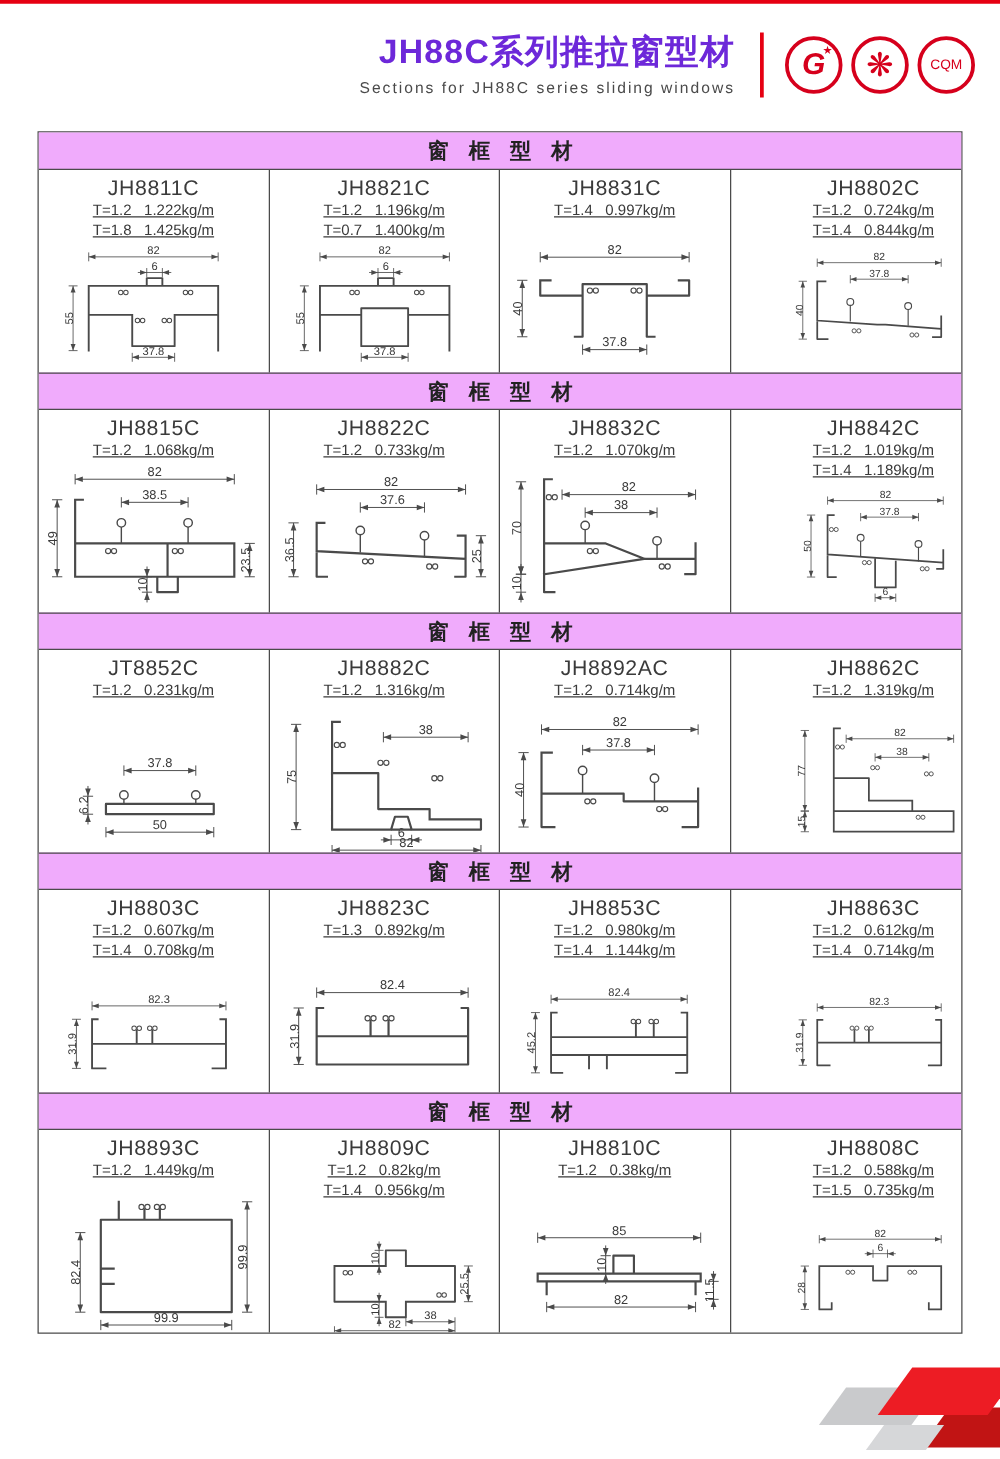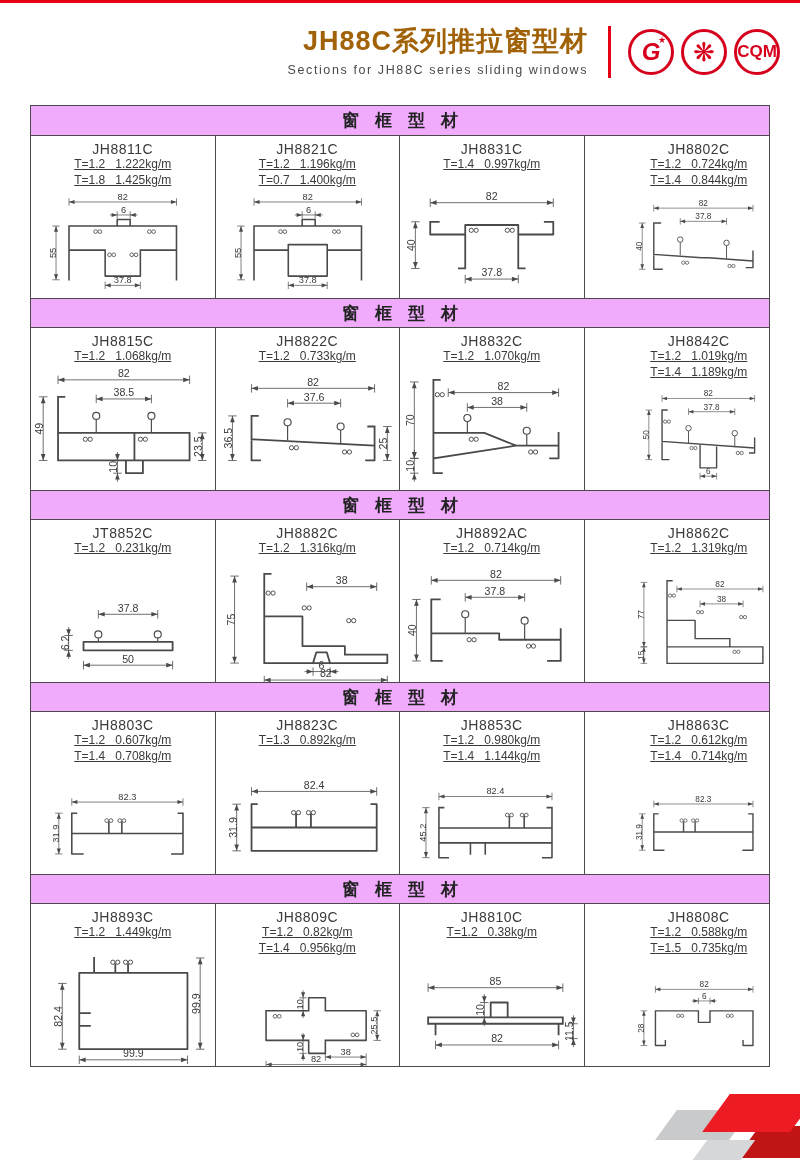--- a/index.html
+++ b/index.html
@@ -4,40 +4,40 @@
 <style>
   * { margin:0; padding:0; box-sizing:border-box; }
   html,body { background:#ffffff; }
   body { font-family:"Liberation Sans","DejaVu Sans",sans-serif; }
   #page { position:relative; width:800px; height:1167px; background:#fff; overflow:hidden; margin:0 auto; }
 
   
   #topline { position:absolute; left:0; top:0; width:800px; height:3px; background:#e60012; }
   #header { position:absolute; right:20px; top:26px; display:flex; align-items:center; }
   #titleblock { text-align:right; margin-right:10px; }
-  #title { font-size:27px; font-weight:bold; color:#a16207; letter-spacing:1px; line-height:1.1; }
+  #title { font-size:27px; font-weight:bold; color:#6d28d9; letter-spacing:1px; line-height:1.1; }
   #subtitle { font-size:12.5px; color:#4a4a4a; letter-spacing:1.6px; margin-top:7px; }
   #hdr-divider { width:3px; height:52px; background:#e60012; margin:0 10px; }
   .logo { width:46px; height:46px; border-radius:50%; border:3px solid #d6001c; color:#d6001c;
           display:flex; align-items:center; justify-content:center; margin-left:7px; position:relative; background:#fff; }
   .logo .big { font-size:24px; font-weight:bold; font-style:italic; }
   .logo .flower { font-size:26px; }
-  .logo .cqm { font-size:17px; font-weight:bold; letter-spacing:0; }
+  .logo .cqm { font-size:11px; font-weight:normal; letter-spacing:0; }
   .logo .star { position:absolute; top:3px; right:5px; font-size:9px; }
 
   
   #table { position:absolute; left:30px; top:105px; width:740px; border:1.5px solid #4a4a4a; }
   .sec-header { height:30px; background:#f0abfc; border-bottom:1.5px solid #4a4a4a;
                 display:flex; align-items:center; justify-content:center;
                 font-size:17px; font-weight:bold; color:#222; letter-spacing:16px; text-indent:16px; }
   .sec:not(:first-child) .sec-header { border-top:1.5px solid #4a4a4a; }
   .sec-body { display:grid; grid-template-columns:repeat(4,1fr); height:162px; }
   .cell { border-right:1px solid #4a4a4a; display:flex; flex-direction:column; align-items:center; padding-top:5px; overflow:hidden; }
   .cell:last-child { border-right:none;padding-left:44px; }
-  .code { font-size:14px; color:#3a3a3a; letter-spacing:0.5px; }
+  .code { font-size:17px; color:#3a3a3a; letter-spacing:0.5px; }
   .spec { font-size:12px; color:#3a3a3a; line-height:1.32; white-space:pre;text-decoration:underline; }
   .cell svg { flex:1 1 auto; width:100%; min-height:0; }
 
   
   #footer { position:absolute; left:0; top:1106px; width:800px; height:39px; }
   #band { position:absolute; left:0; top:0; width:800px; height:39px; background:#e8251e;
           -webkit-clip-path:polygon(0 0,742px 0,702px 100%,0 100%); clip-path:polygon(0 0,742px 0,702px 100%,0 100%); }
   #note { position:absolute; left:38px; top:0; height:39px; line-height:39px; color:#fff; font-size:11px; letter-spacing:1.2px; white-space:nowrap; }
   #brand { position:absolute; right:118px; top:0; height:39px; display:flex; align-items:center; }
   #brandtxt { text-align:right; color:#fff; font-size:7.5px; letter-spacing:1px; line-height:1.25; font-weight:bold; }

